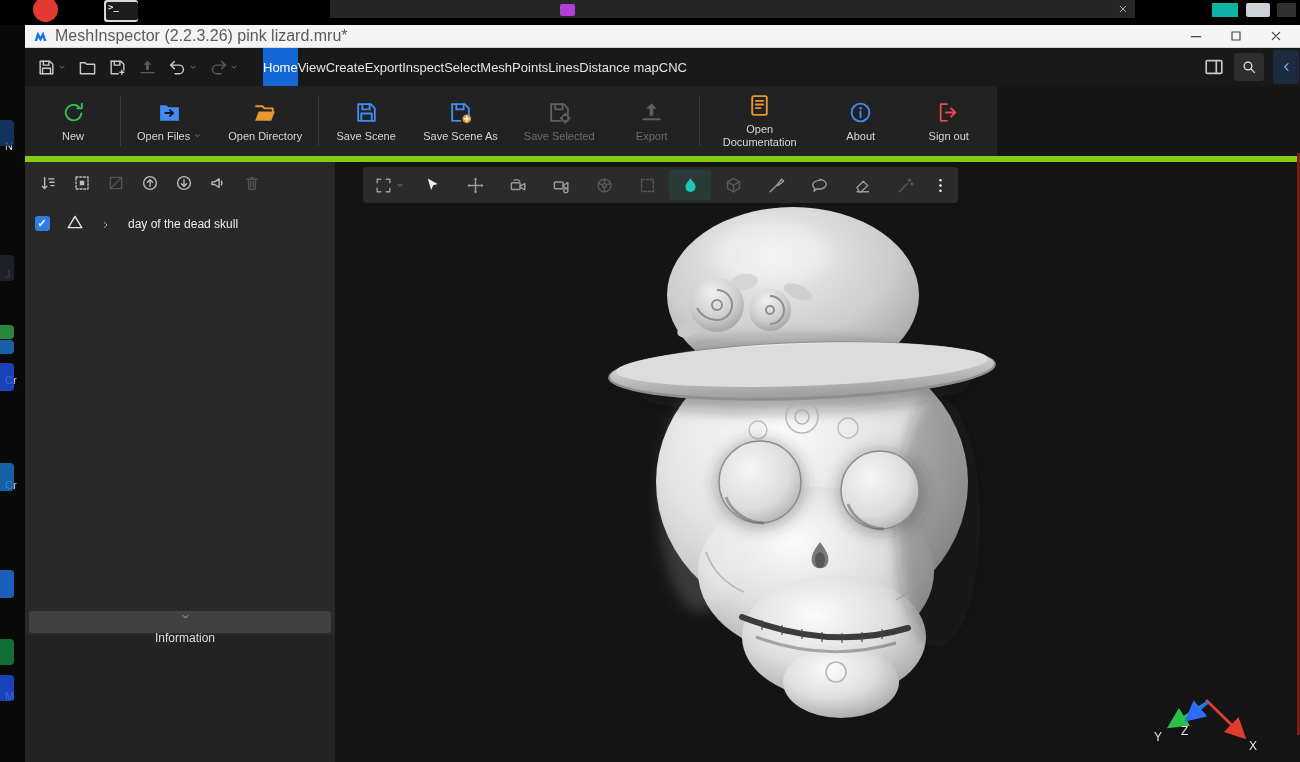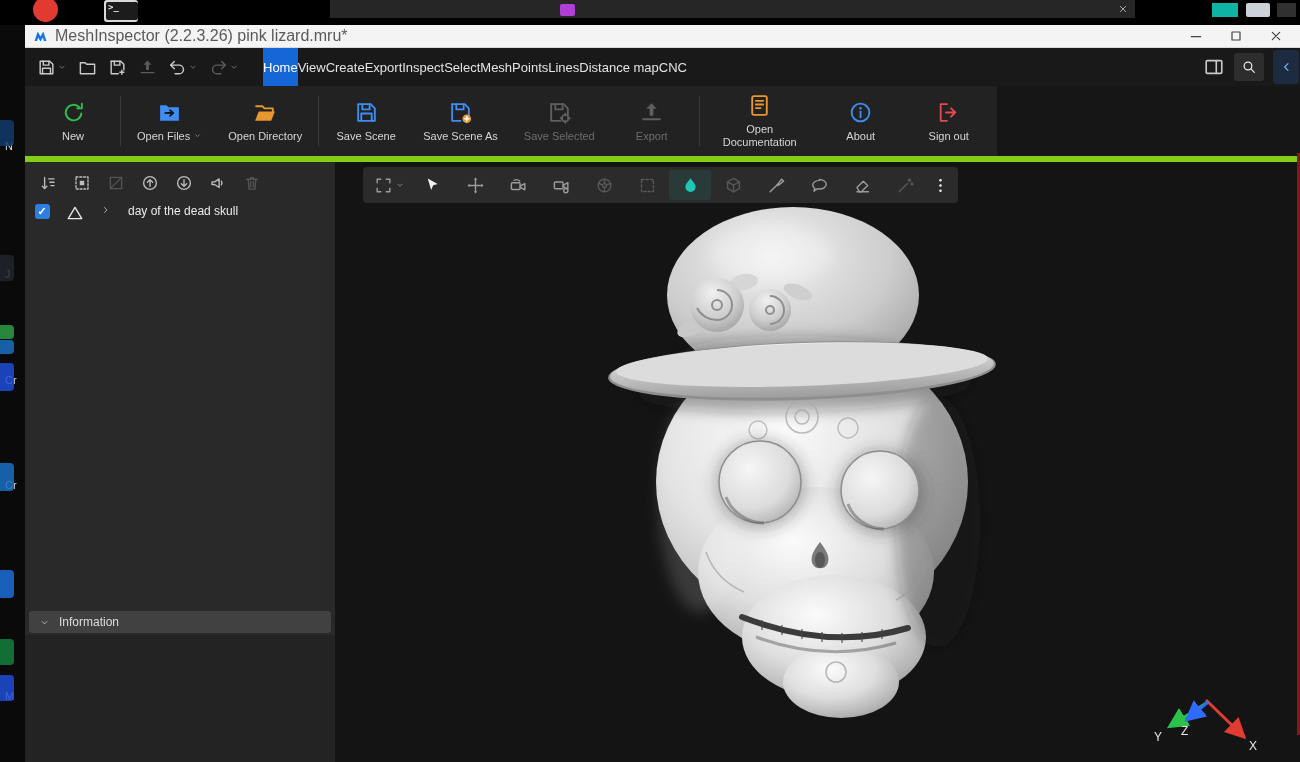--- a/index.html
+++ b/index.html
@@ -57,29 +57,29 @@
   .ritem .rchev{width:9px;height:9px;color:#9a9a9a;}
   .ritem.dis .lbl{color:#6d6d6d;}
   .rsep{width:1px;background:#3a3a3a;margin:10px 3px;}
 
   #contentrow{flex:1;display:flex;min-height:0;}
   #panel{width:310px;flex:0 0 auto;background:#292929;position:relative;border-right:1px solid #141414;}
   #ptb{height:42px;display:flex;align-items:center;gap:7px;padding-left:9px;}
   .pbtn{width:27px;height:27px;display:flex;align-items:center;justify-content:center;color:#bdbdbd;border-radius:3px;}
   .pbtn.dis{color:#545454;}
   .pbtn .icon{width:18px;height:18px;}
-  .trow{height:27px;display:flex;align-items:flex-start;gap:16px;padding-left:10px;}
+  .trow{height:27px;display:flex;align-items:flex-end;gap:16px;padding-left:10px;}
   .cb{width:15px;height:15px;background:#2e7de0;border-radius:3px;position:relative;flex:0 0 auto;}
   .cb::after{content:"\2713";position:absolute;left:2.5px;top:0.5px;color:#fff;font-size:11px;font-weight:bold;}
   .trow .tri{width:18px;height:18px;color:#e8e8e8;}
   .trow .chev{width:12px;height:12px;color:#b5b5b5;}
   .trow .lbl{font-size:12px;color:#ececec;}
   .pbelow{position:absolute;left:0;right:0;top:473px;bottom:0;background:#232323;}
   .ihdr{position:absolute;left:4px;right:4px;top:449px;height:22px;background:#414141;border-radius:3px;
-        display:flex;align-items:center;gap:9px;padding-left:10px;}
+        display:flex;align-items:center;gap:9px;padding-left:10px;flex-direction:column;}
   .ihdr .chev{width:11px;height:11px;color:#cfcfcf;}
   .ihdr .lbl{font-size:12px;color:#dcdcdc;}
 
   #viewport{flex:1;position:relative;background:#141414;overflow:hidden;}
   #vtb{position:absolute;left:27px;top:5px;height:36px;background:#2b2b2b;border-radius:4px;
        display:flex;align-items:center;padding:0 5px;gap:1px;}
   .vbtn{width:42px;height:30px;display:flex;align-items:center;justify-content:center;gap:2px;border-radius:3px;}
   .vbtn.narrow{width:26px;}
   .vbtn .icon{width:19px;height:19px;}
   .vbtn .vchev{width:10px;height:10px;color:#9a9a9a;}

